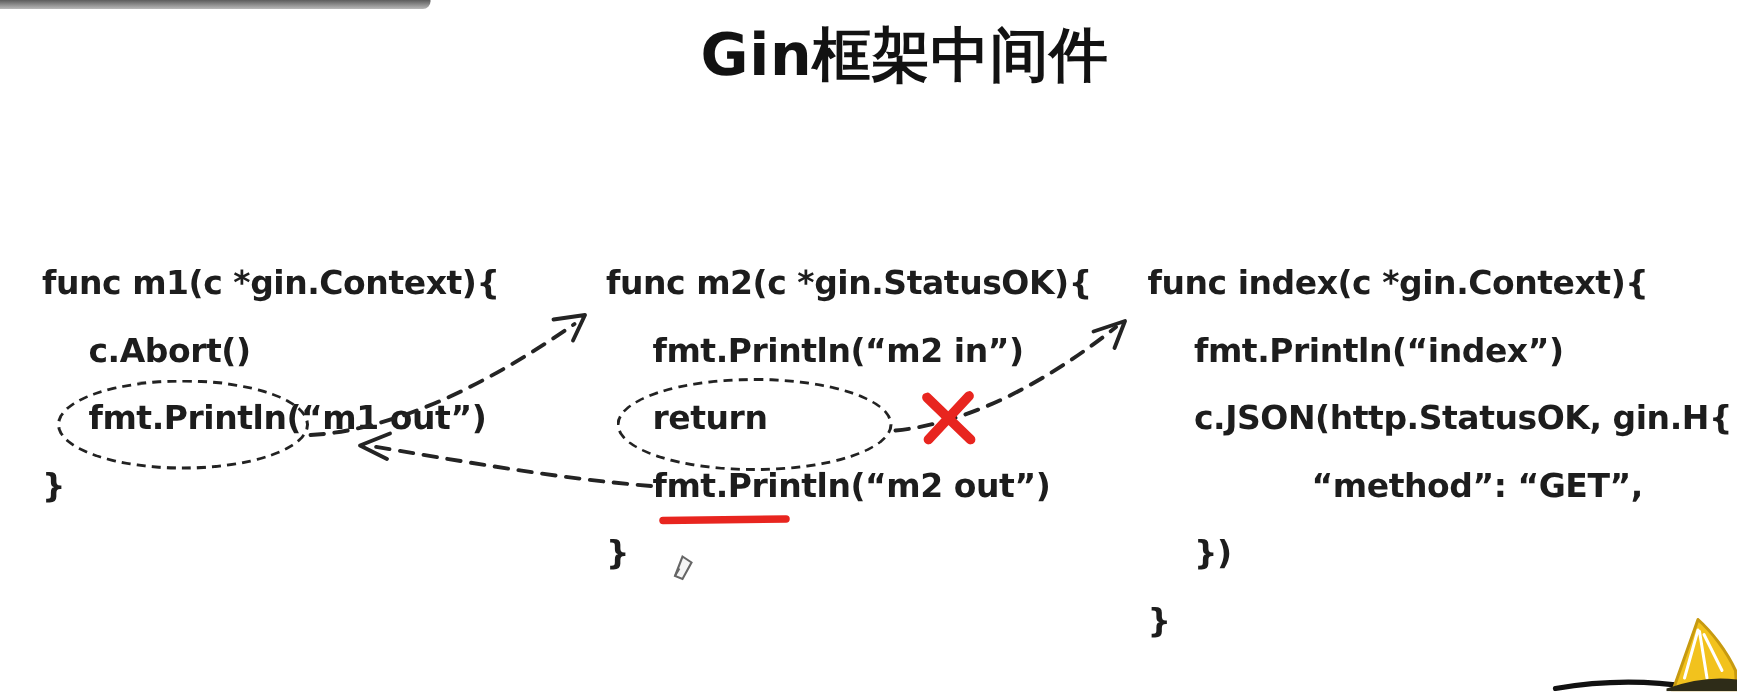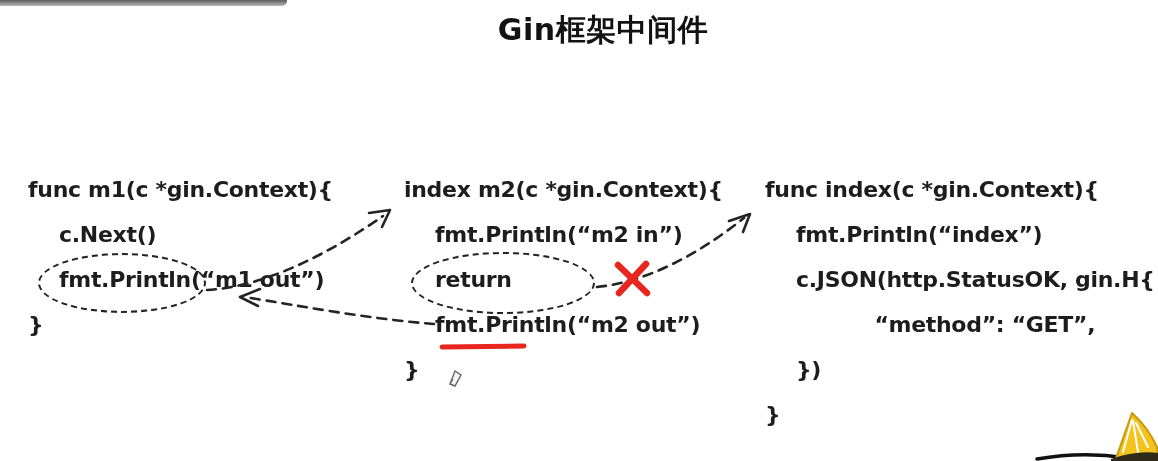--- a/index.html
+++ b/index.html
@@ -8,21 +8,21 @@
     background:#ffffff; overflow:hidden;
     font-family:"DejaVu Sans", sans-serif;
   }
   .top-bar {
     position:absolute; left:0; top:0; width:287px; height:6px;
     background:linear-gradient(#5c5c5c,#b9b9b9);
     border-radius:0 0 5px 0;
   }
   .title {
     position:absolute; top:10px; left:603px; transform:translateX(-50%);
-    margin:0; font-size:30px; font-weight:bold; color:#121212;
+    margin:0; font-size:39px; font-weight:bold; color:#121212;
     white-space:nowrap; letter-spacing:0.5px;
   }
   .code-block {
     position:absolute; top:167px; color:#1d1d1d;
     font-size:22px; font-weight:bold; letter-spacing:-0.3px;
     white-space:nowrap;
   }
   .code-line { height:45px; line-height:45px; }
   .ind-1 { padding-left:31px; }
   .ind-2 { padding-left:50px;text-align:center; }
@@ -43,27 +43,27 @@
 <body>
 
 <div class="canvas">
 
   <div class="top-bar"></div>
 
   <h1 class="title">Gin框架中间件</h1>
 
   <div class="code-block" id="block-m1">
     <div class="code-line ind-0">func m1(c *gin.Context){</div>
-    <div class="code-line ind-1">c.Next()</div>
+    <div class="code-line ind-1">c.Abort()</div>
     <div class="code-line ind-1">fmt.Println(“m1 out”)</div>
     <div class="code-line ind-0">}</div>
   </div>
 
   <div class="code-block" id="block-m2">
-    <div class="code-line ind-0">index m2(c *gin.Context){</div>
+    <div class="code-line ind-0">func m2(c *gin.StatusOK){</div>
     <div class="code-line ind-1">fmt.Println(“m2 in”)</div>
     <div class="code-line ind-1">return</div>
     <div class="code-line ind-1">fmt.Println(“m2 out”)</div>
     <div class="code-line ind-0">}</div>
   </div>
 
   <div class="code-block" id="block-index">
     <div class="code-line ind-0">func index(c *gin.Context){</div>
     <div class="code-line ind-1">fmt.Println(“index”)</div>
     <div class="code-line ind-1">c.JSON(http.StatusOK, gin.H{</div>

